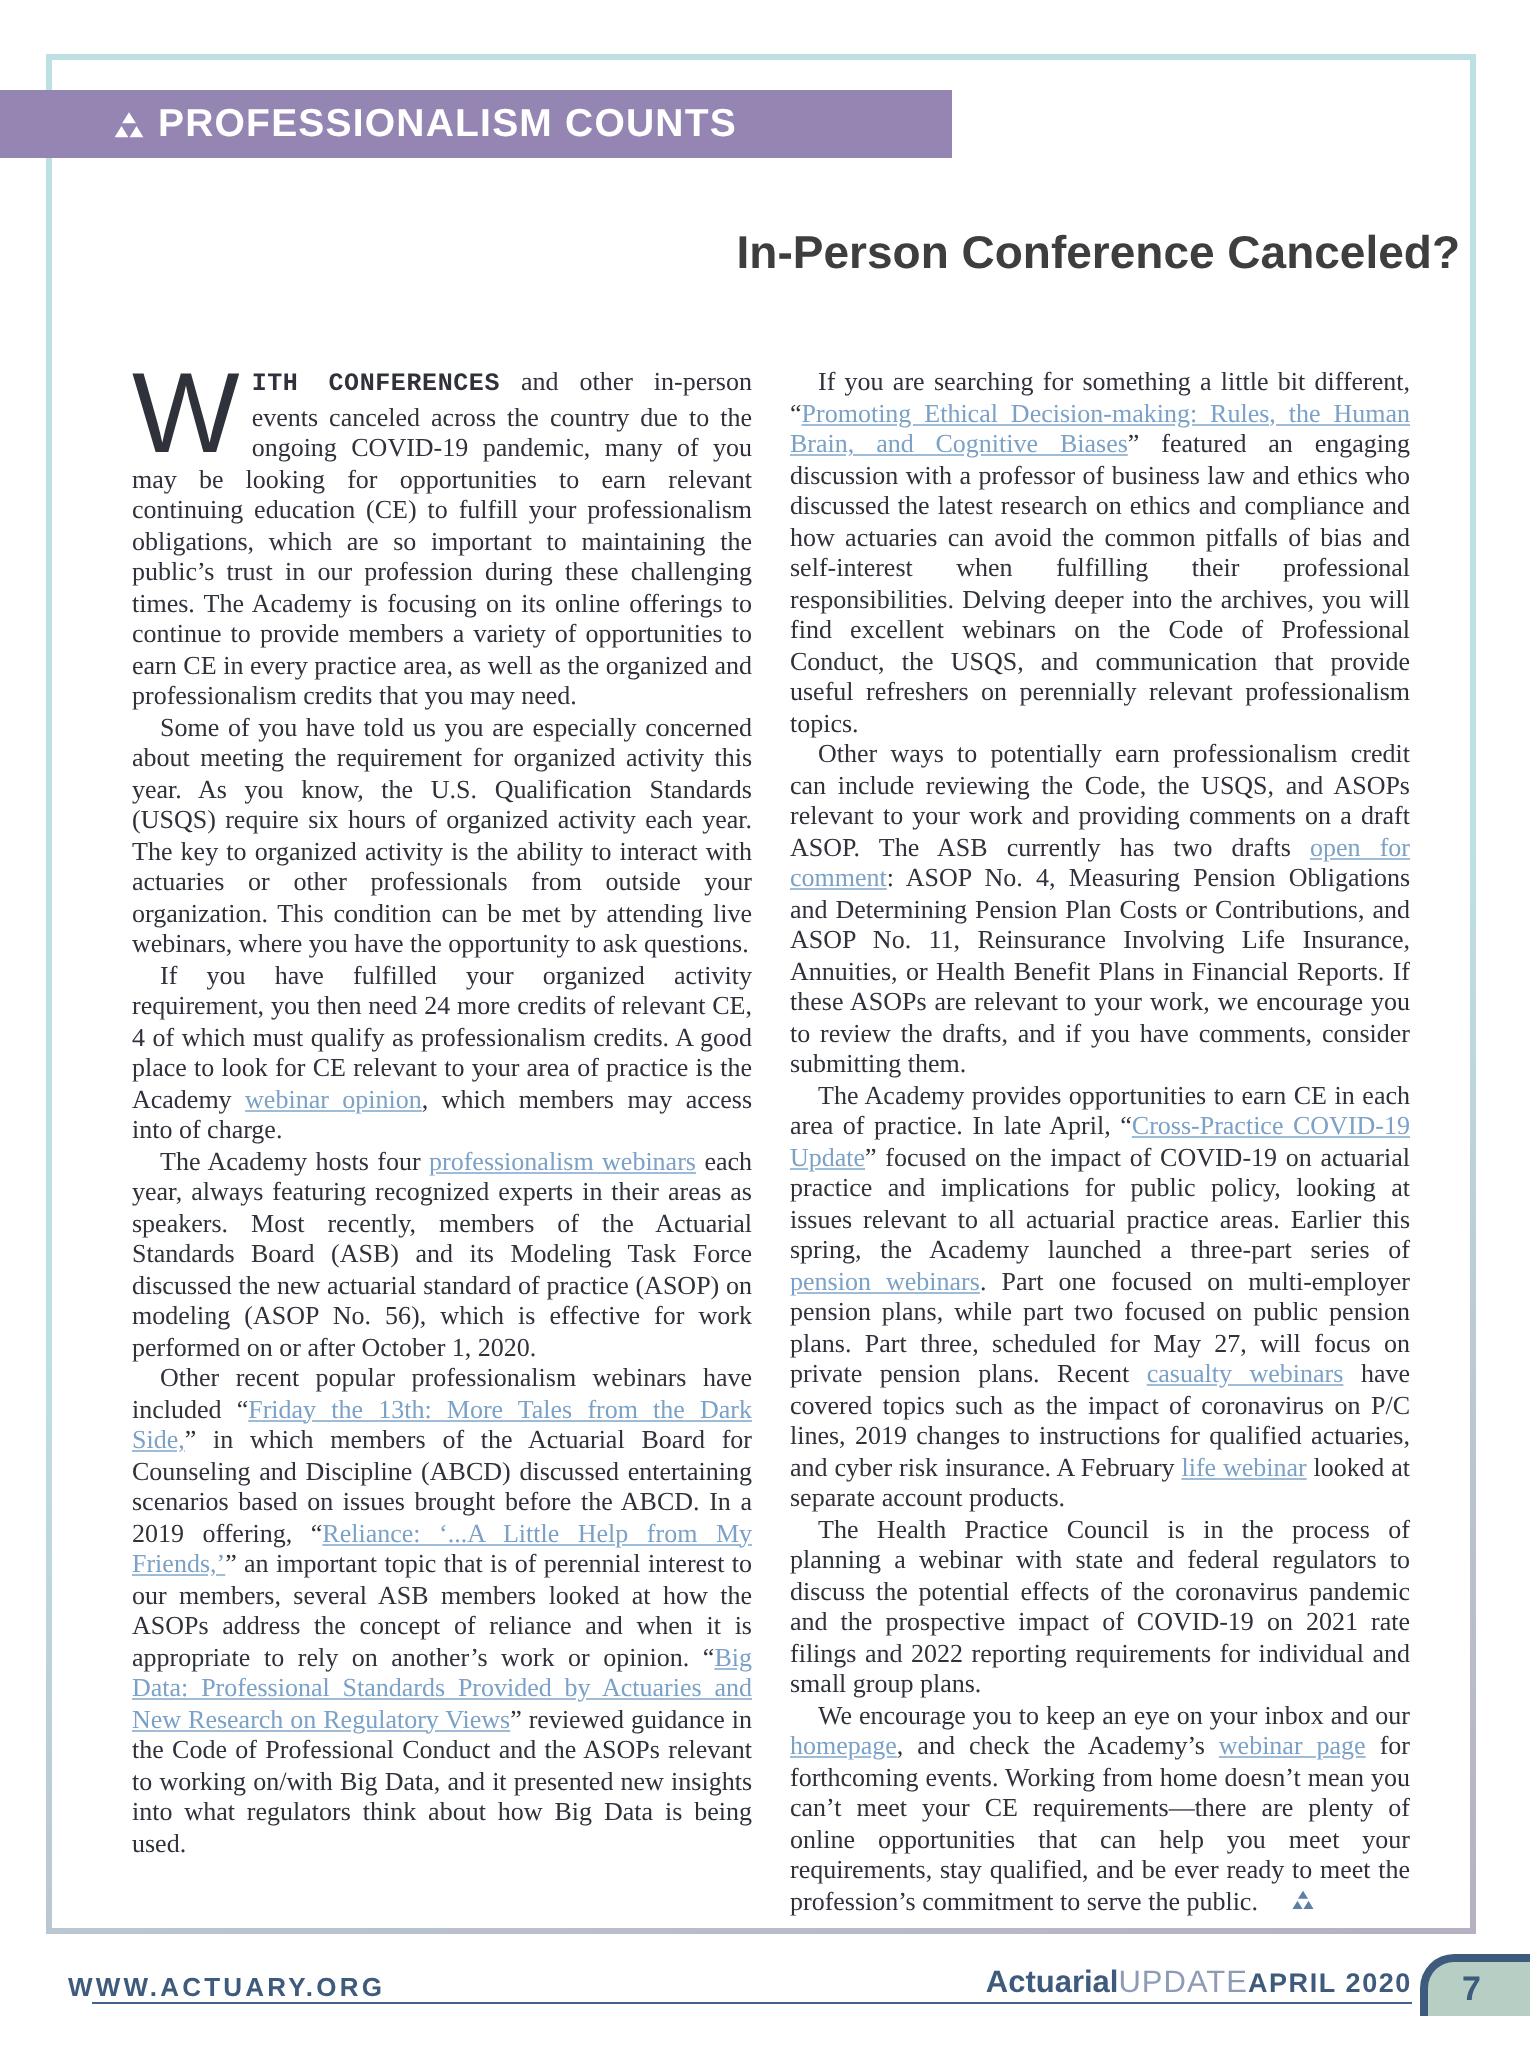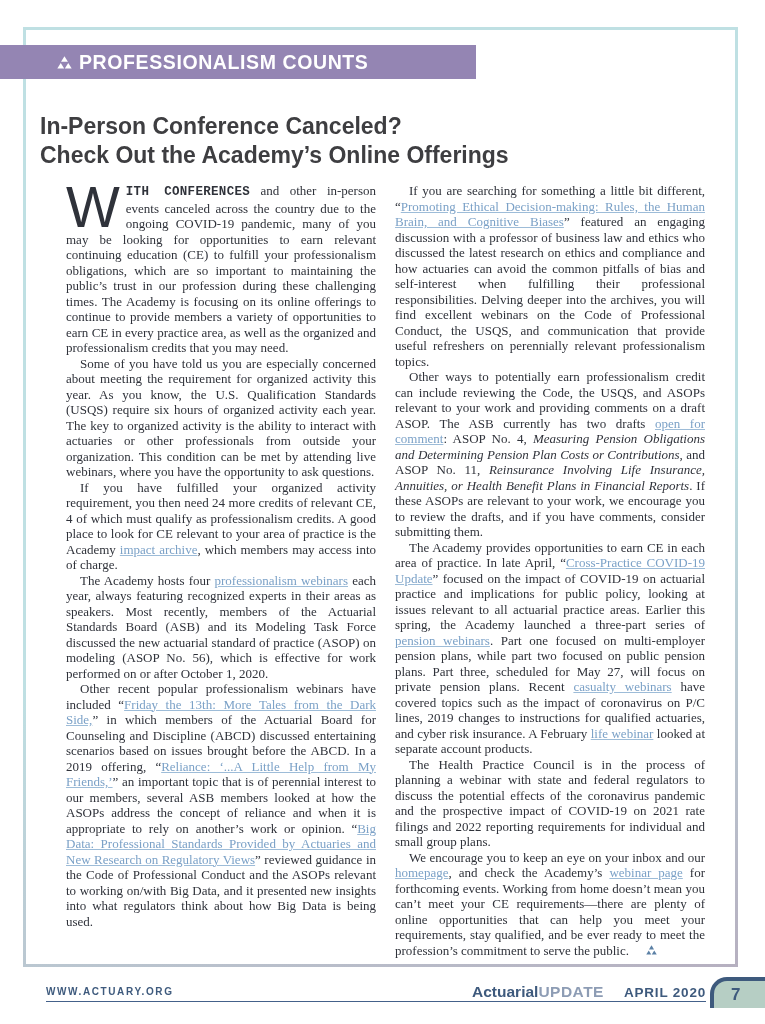--- a/index.html
+++ b/index.html
@@ -7,46 +7,46 @@
         font-family:"Liberation Serif",serif;}
   .page-border{position:absolute;left:23px;top:27px;width:709px;height:934px;
         border:3px solid;border-image:linear-gradient(160deg,#bfe0e3 55%,#b6b0c0 100%) 1;}
   
   .banner{position:absolute;left:0;top:45px;width:476px;height:34px;background:#9485b3;
         display:flex;align-items:center;}
   .banner-logo{margin-left:57px;display:inline-flex;align-items:center;}
   .banner-label{color:#ffffff;font-family:"Liberation Sans",sans-serif;font-weight:700;
         font-size:19.5px;letter-spacing:.6px;margin-left:7px;white-space:nowrap;}
   
-  .title{position:absolute;left:40px;top:112px;width:690px;text-align:left;
+  .title{position:absolute;left:40px;top:112px;width:690px;text-align:right;
         font-family:"Liberation Sans",sans-serif;font-weight:700;font-size:23px;
         line-height:28.5px;color:#3e3e41;}
   
   .columns{position:absolute;left:66px;top:183px;width:639px;display:flex;gap:19px;}
   .col{width:310px;color:#2f323a;font-size:13px;line-height:15.5px;text-align:justify;
         hyphens:auto;-webkit-hyphens:auto;}
   .col p{margin:0;}
   .col p.indent{text-indent:14px;}
   .dropcap{float:left;font-family:"Liberation Sans",sans-serif;font-weight:400;
         font-size:57px;line-height:44px;height:44px;color:#2f323a;margin:2px 6px 0 0;}
   .seg-lead{font-family:Liberation Mono, monospace;font-weight:700;font-size:12.5px;
         letter-spacing:.3px;}
-  .seg-italic{font-style:italic;}
+  .seg-italic{}
   .seg-link{color:#7ba1c7;text-decoration-color:#9dbcd8;}
   .end-mark{display:inline-block;vertical-align:baseline;margin-left:3px;}
   
   .footer-rule{position:absolute;left:46px;top:1001px;width:660px;height:0;
         border-top:1.5px solid #44618a;}
-  .footer-site{position:absolute;left:46px;top:986px;font-family:"Liberation Sans",sans-serif;
-        font-weight:700;font-size:10px;letter-spacing:1.6px;color:#3e5a7d;cursor:pointer;}
+  .footer-site{position:absolute;left:34px;top:986px;font-family:"Liberation Sans",sans-serif;
+        font-weight:700;font-size:13px;letter-spacing:1.6px;color:#3e5a7d;cursor:pointer;}
   .footer-brand{position:absolute;right:59px;top:983px;font-family:"Liberation Sans",sans-serif;
         white-space:nowrap;}
   .brand-a{font-weight:700;font-size:15.5px;color:#3e5a7d;margin-top:30px;}
-  .brand-u{font-weight:700;font-size:15.5px;color:#8d9cb4;letter-spacing:.5px;margin-top:48px;}
-  .brand-issue{font-weight:700;font-size:13.5px;color:#3e5a7d;letter-spacing:.8px;margin-left:20px;}
+  .brand-u{font-weight:400;font-size:15.5px;color:#8d9cb4;letter-spacing:.5px;margin-top:48px;}
+  .brand-issue{font-weight:700;font-size:13.5px;color:#3e5a7d;letter-spacing:.8px;margin-left:0;}
   .page-badge{position:absolute;left:710px;top:977px;width:60px;height:46px;
         background:#b6cec4;border:4px solid #3e5a7d;border-right:none;
         border-radius:17px 0 0 15px;box-sizing:border-box;}
   .page-badge span{display:block;margin:4px 0 0 17px;font-family:"Liberation Sans",sans-serif;
         font-weight:700;font-size:17px;color:#3e5a7d;}
 </style>
 </head>
 <body>
 
 <div class="page">
@@ -59,28 +59,27 @@
         <polygon points="10,0 14.6,7.4 5.4,7.4" fill="#ffffff"></polygon>
         <polygon points="5,9.2 9.6,16.6 0.4,16.6" fill="#ffffff"></polygon>
         <polygon points="15,9.2 19.6,16.6 10.4,16.6" fill="#ffffff"></polygon>
       </svg>
     </span>
     <span class="banner-label">PROFESSIONALISM COUNTS</span>
   </div>
 
   <div class="title">
     <div>In-Person Conference Canceled?</div>
-    <div>Check Out the Academy’s Online Offerings</div>
   </div>
 
   <div class="columns">
     <div class="col">
         <p class=""><span class="dropcap">W</span><span class="seg-lead">ITH CONFERENCES</span><span class=""> and other in-person events canceled across the country due to the ongoing COVID-19 pandemic, many of you may be looking for opportunities to earn relevant continuing education (CE) to fulfill your professionalism obligations, which are so important to maintaining the public’s trust in our profession during these challenging times. The Academy is focusing on its online offerings to continue to provide members a variety of opportunities to earn CE in every practice area, as well as the organized and professionalism credits that you may need.</span></p>
         <p class="indent"><span class="">Some of you have told us you are especially concerned about meeting the requirement for organized activity this year. As you know, the U.S. Qualification Standards (USQS) require six hours of organized activity each year. The key to organized activity is the ability to interact with actuaries or other professionals from outside your organization. This condition can be met by attending live webinars, where you have the opportunity to ask questions.</span></p>
-        <p class="indent"><span class="">If you have fulfilled your organized activity requirement, you then need 24 more credits of relevant CE, 4 of which must qualify as professionalism credits. A good place to look for CE relevant to your area of practice is the Academy </span><a href="#" class="seg-link">impact archive</a><span class="">, which members may access into of charge.</span></p>
+        <p class="indent"><span class="">If you have fulfilled your organized activity requirement, you then need 24 more credits of relevant CE, 4 of which must qualify as professionalism credits. A good place to look for CE relevant to your area of practice is the Academy </span><a href="#" class="seg-link">webinar opinion</a><span class="">, which members may access into of charge.</span></p>
         <p class="indent"><span class="">The Academy hosts four </span><a href="#" class="seg-link">professionalism webinars</a><span class=""> each year, always featuring recognized experts in their areas as speakers. Most recently, members of the Actuarial Standards Board (ASB) and its Modeling Task Force discussed the new actuarial standard of practice (ASOP) on modeling (ASOP No. 56), which is effective for work performed on or after October 1, 2020.</span></p>
         <p class="indent"><span class="">Other recent popular professionalism webinars have included “</span><a href="#" class="seg-link">Friday the 13th: More Tales from the Dark Side,</a><span class="">” in which members of the Actuarial Board for Counseling and Discipline (ABCD) discussed entertaining scenarios based on issues brought before the ABCD. In a 2019 offering, “</span><a href="#" class="seg-link">Reliance: ‘...A Little Help from My Friends,’</a><span class="">” an important topic that is of perennial interest to our members, several ASB members looked at how the ASOPs address the concept of reliance and when it is appropriate to rely on another’s work or opinion. “</span><a href="#" class="seg-link">Big Data: Professional Standards Provided by Actuaries and New Research on Regulatory Views</a><span class="">” reviewed guidance in the Code of Professional Conduct and the ASOPs relevant to working on/with Big Data, and it presented new insights into what regulators think about how Big Data is being used.</span></p>
       </div>
     <div class="col">
         <p class="indent"><span class="">If you are searching for something a little bit different, “</span><a href="#" class="seg-link">Promoting Ethical Decision-making: Rules, the Human Brain, and Cognitive Biases</a><span class="">” featured an engaging discussion with a professor of business law and ethics who discussed the latest research on ethics and compliance and how actuaries can avoid the common pitfalls of bias and self-interest when fulfilling their professional responsibilities. Delving deeper into the archives, you will find excellent webinars on the Code of Professional Conduct, the USQS, and communication that provide useful refreshers on perennially relevant professionalism topics.</span></p>
         <p class="indent"><span class="">Other ways to potentially earn professionalism credit can include reviewing the Code, the USQS, and ASOPs relevant to your work and providing comments on a draft ASOP. The ASB currently has two drafts </span><a href="#" class="seg-link">open for comment</a><span class="">: ASOP No. 4, </span><span class="seg-italic">Measuring Pension Obligations and Determining Pension Plan Costs or Contributions</span><span class="">, and ASOP No. 11, </span><span class="seg-italic">Reinsurance Involving Life Insurance, Annuities, or Health Benefit Plans in Financial Reports</span><span class="">. If these ASOPs are relevant to your work, we encourage you to review the drafts, and if you have comments, consider submitting them.</span></p>
         <p class="indent"><span class="">The Academy provides opportunities to earn CE in each area of practice. In late April, “</span><a href="#" class="seg-link">Cross-Practice COVID-19 Update</a><span class="">” focused on the impact of COVID-19 on actuarial practice and implications for public policy, looking at issues relevant to all actuarial practice areas. Earlier this spring, the Academy launched a three-part series of </span><a href="#" class="seg-link">pension webinars</a><span class="">. Part one focused on multi-employer pension plans, while part two focused on public pension plans. Part three, scheduled for May 27, will focus on private pension plans. Recent </span><a href="#" class="seg-link">casualty webinars</a><span class=""> have covered topics such as the impact of coronavirus on P/C lines, 2019 changes to instructions for qualified actuaries, and cyber risk insurance. A February </span><a href="#" class="seg-link">life webinar</a><span class=""> looked at separate account products.</span></p>
         <p class="indent"><span class="">The Health Practice Council is in the process of planning a webinar with state and federal regulators to discuss the potential effects of the coronavirus pandemic and the prospective impact of COVID-19 on 2021 rate filings and 2022 reporting requirements for individual and small group plans.</span></p>
         <p class="indent"><span class="">We encourage you to keep an eye on your inbox and our </span><a href="#" class="seg-link">homepage</a><span class="">, and check the Academy’s </span><a href="#" class="seg-link">webinar page</a><span class=""> for forthcoming events. Working from home doesn’t mean you can’t meet your CE requirements—there are plenty of online opportunities that can help you meet your requirements, stay qualified, and be ever ready to meet the profession’s commitment to serve the public.</span><span class="end-mark"><svg width="11" height="10" viewBox="0 0 20 17" aria-hidden="true">
               <polygon points="10,0 14.6,7.4 5.4,7.4" fill="#5b80a5"></polygon>

